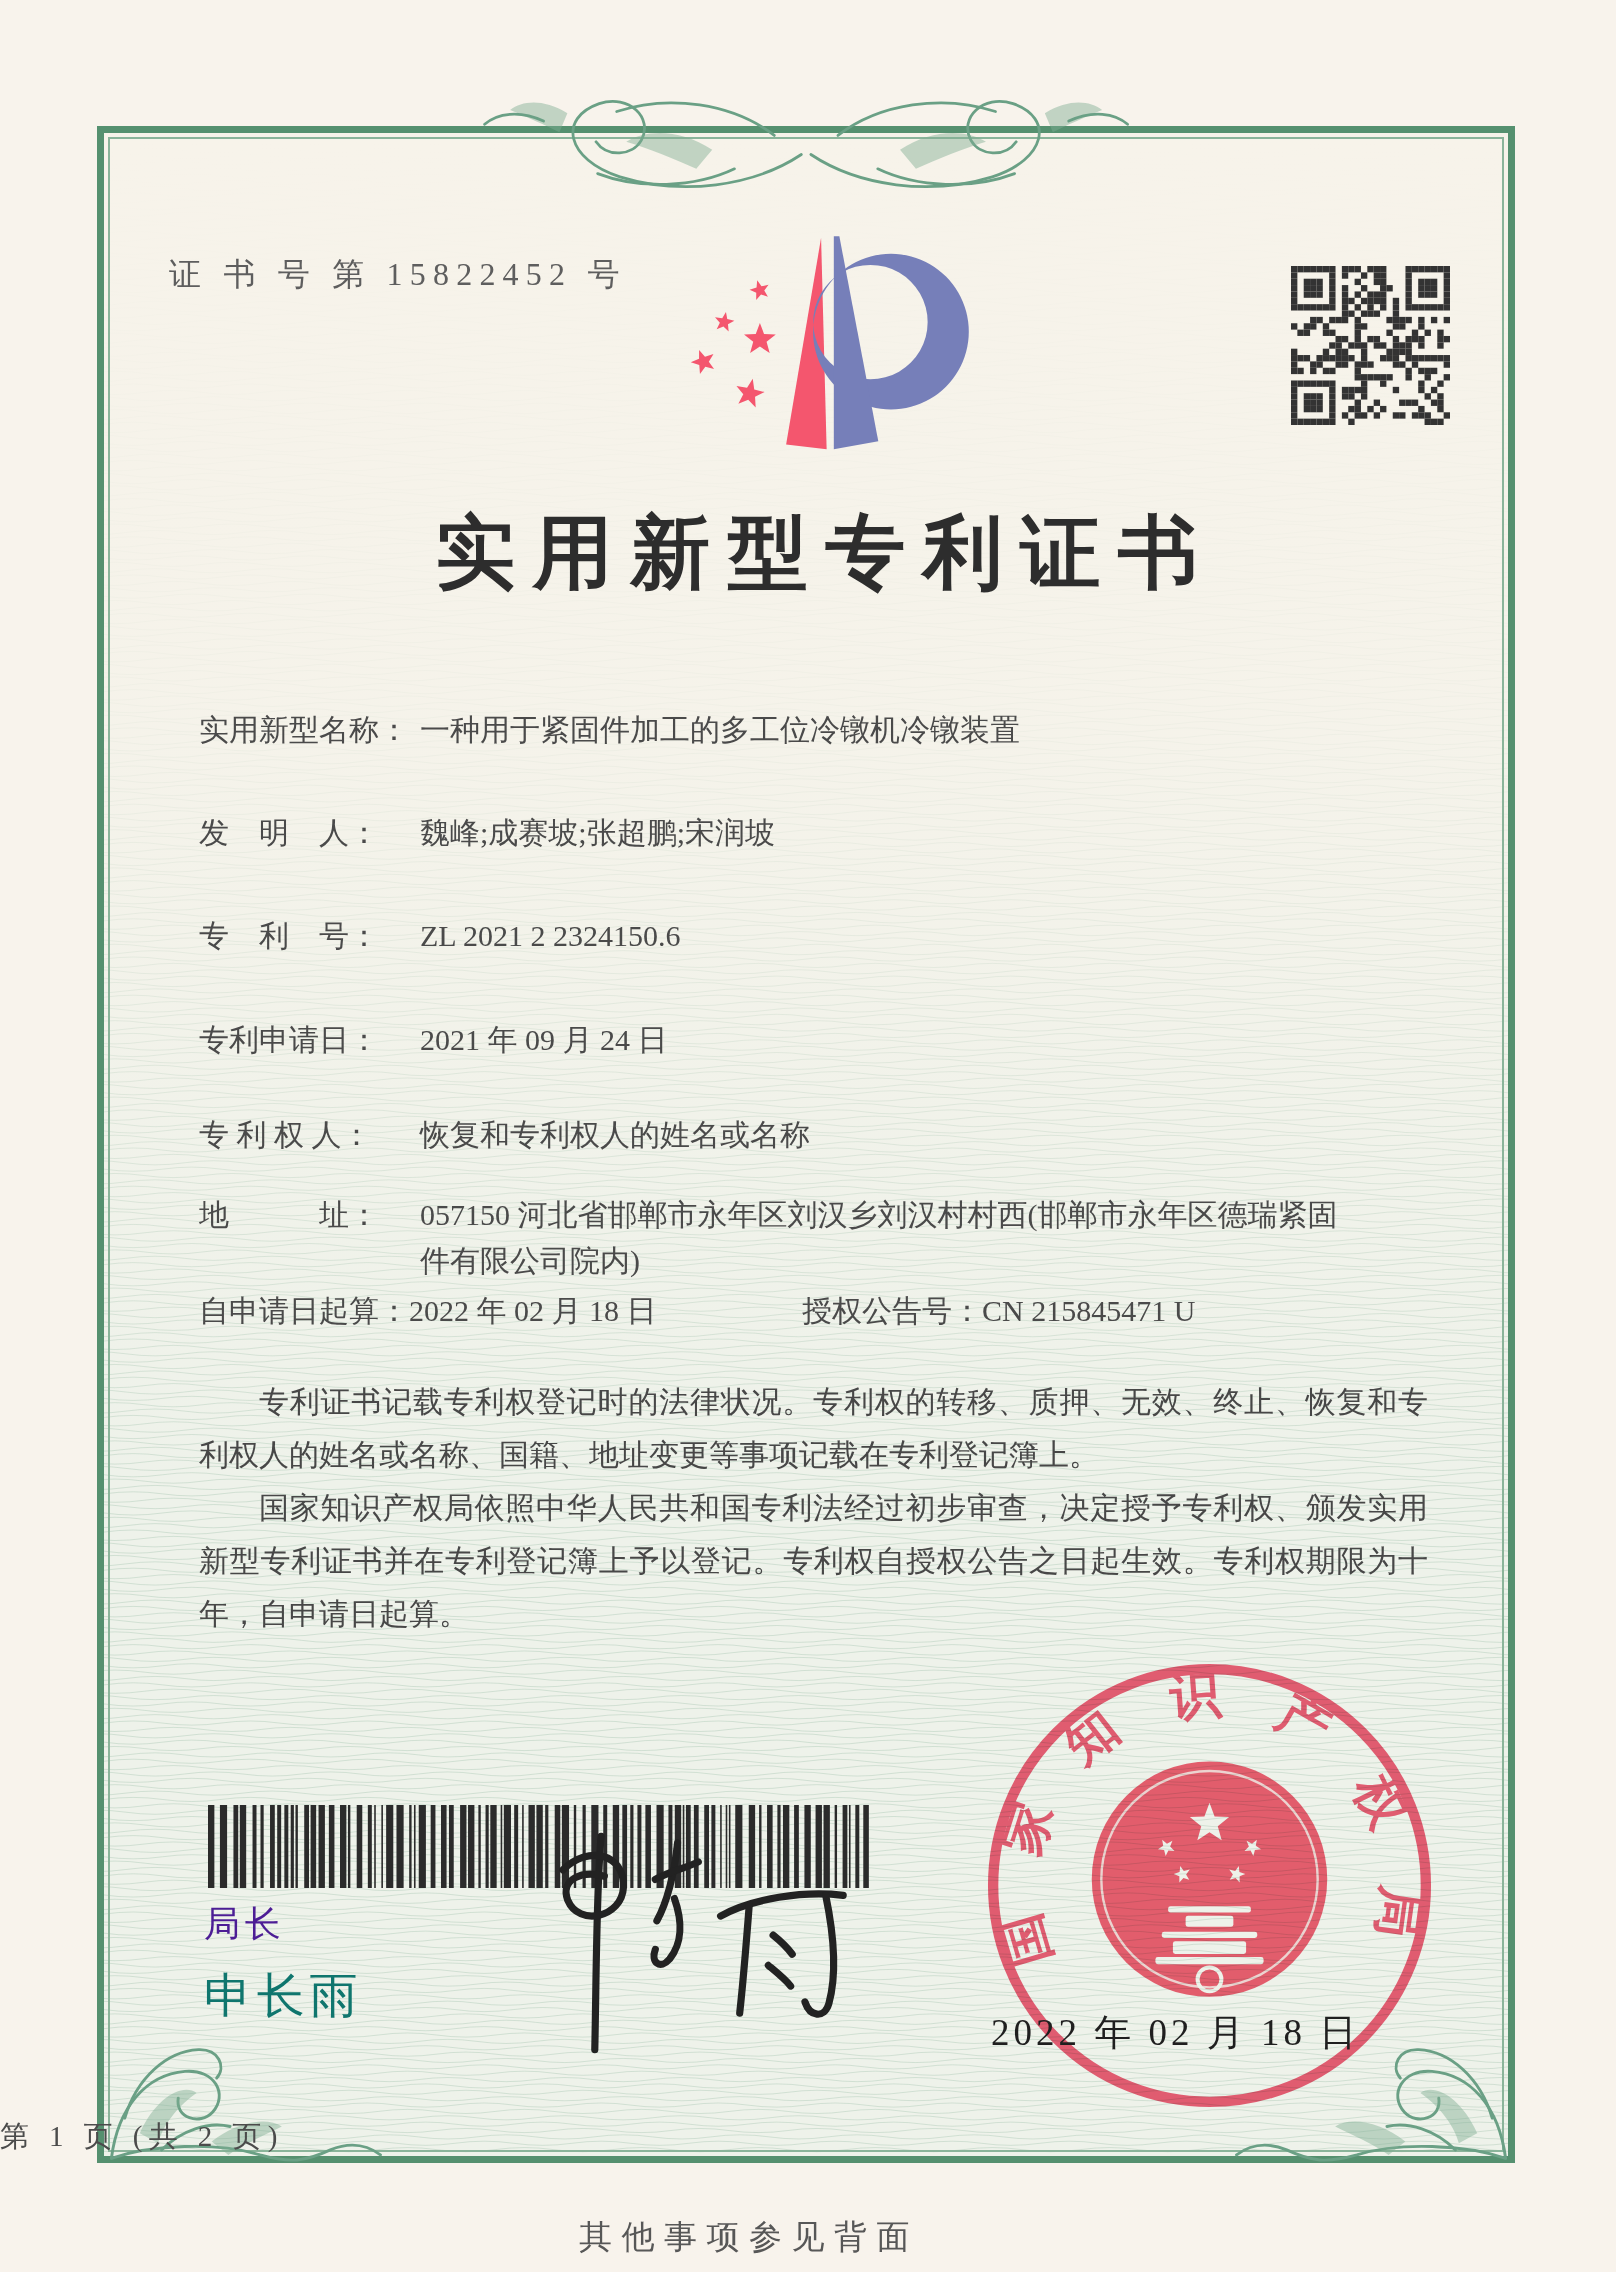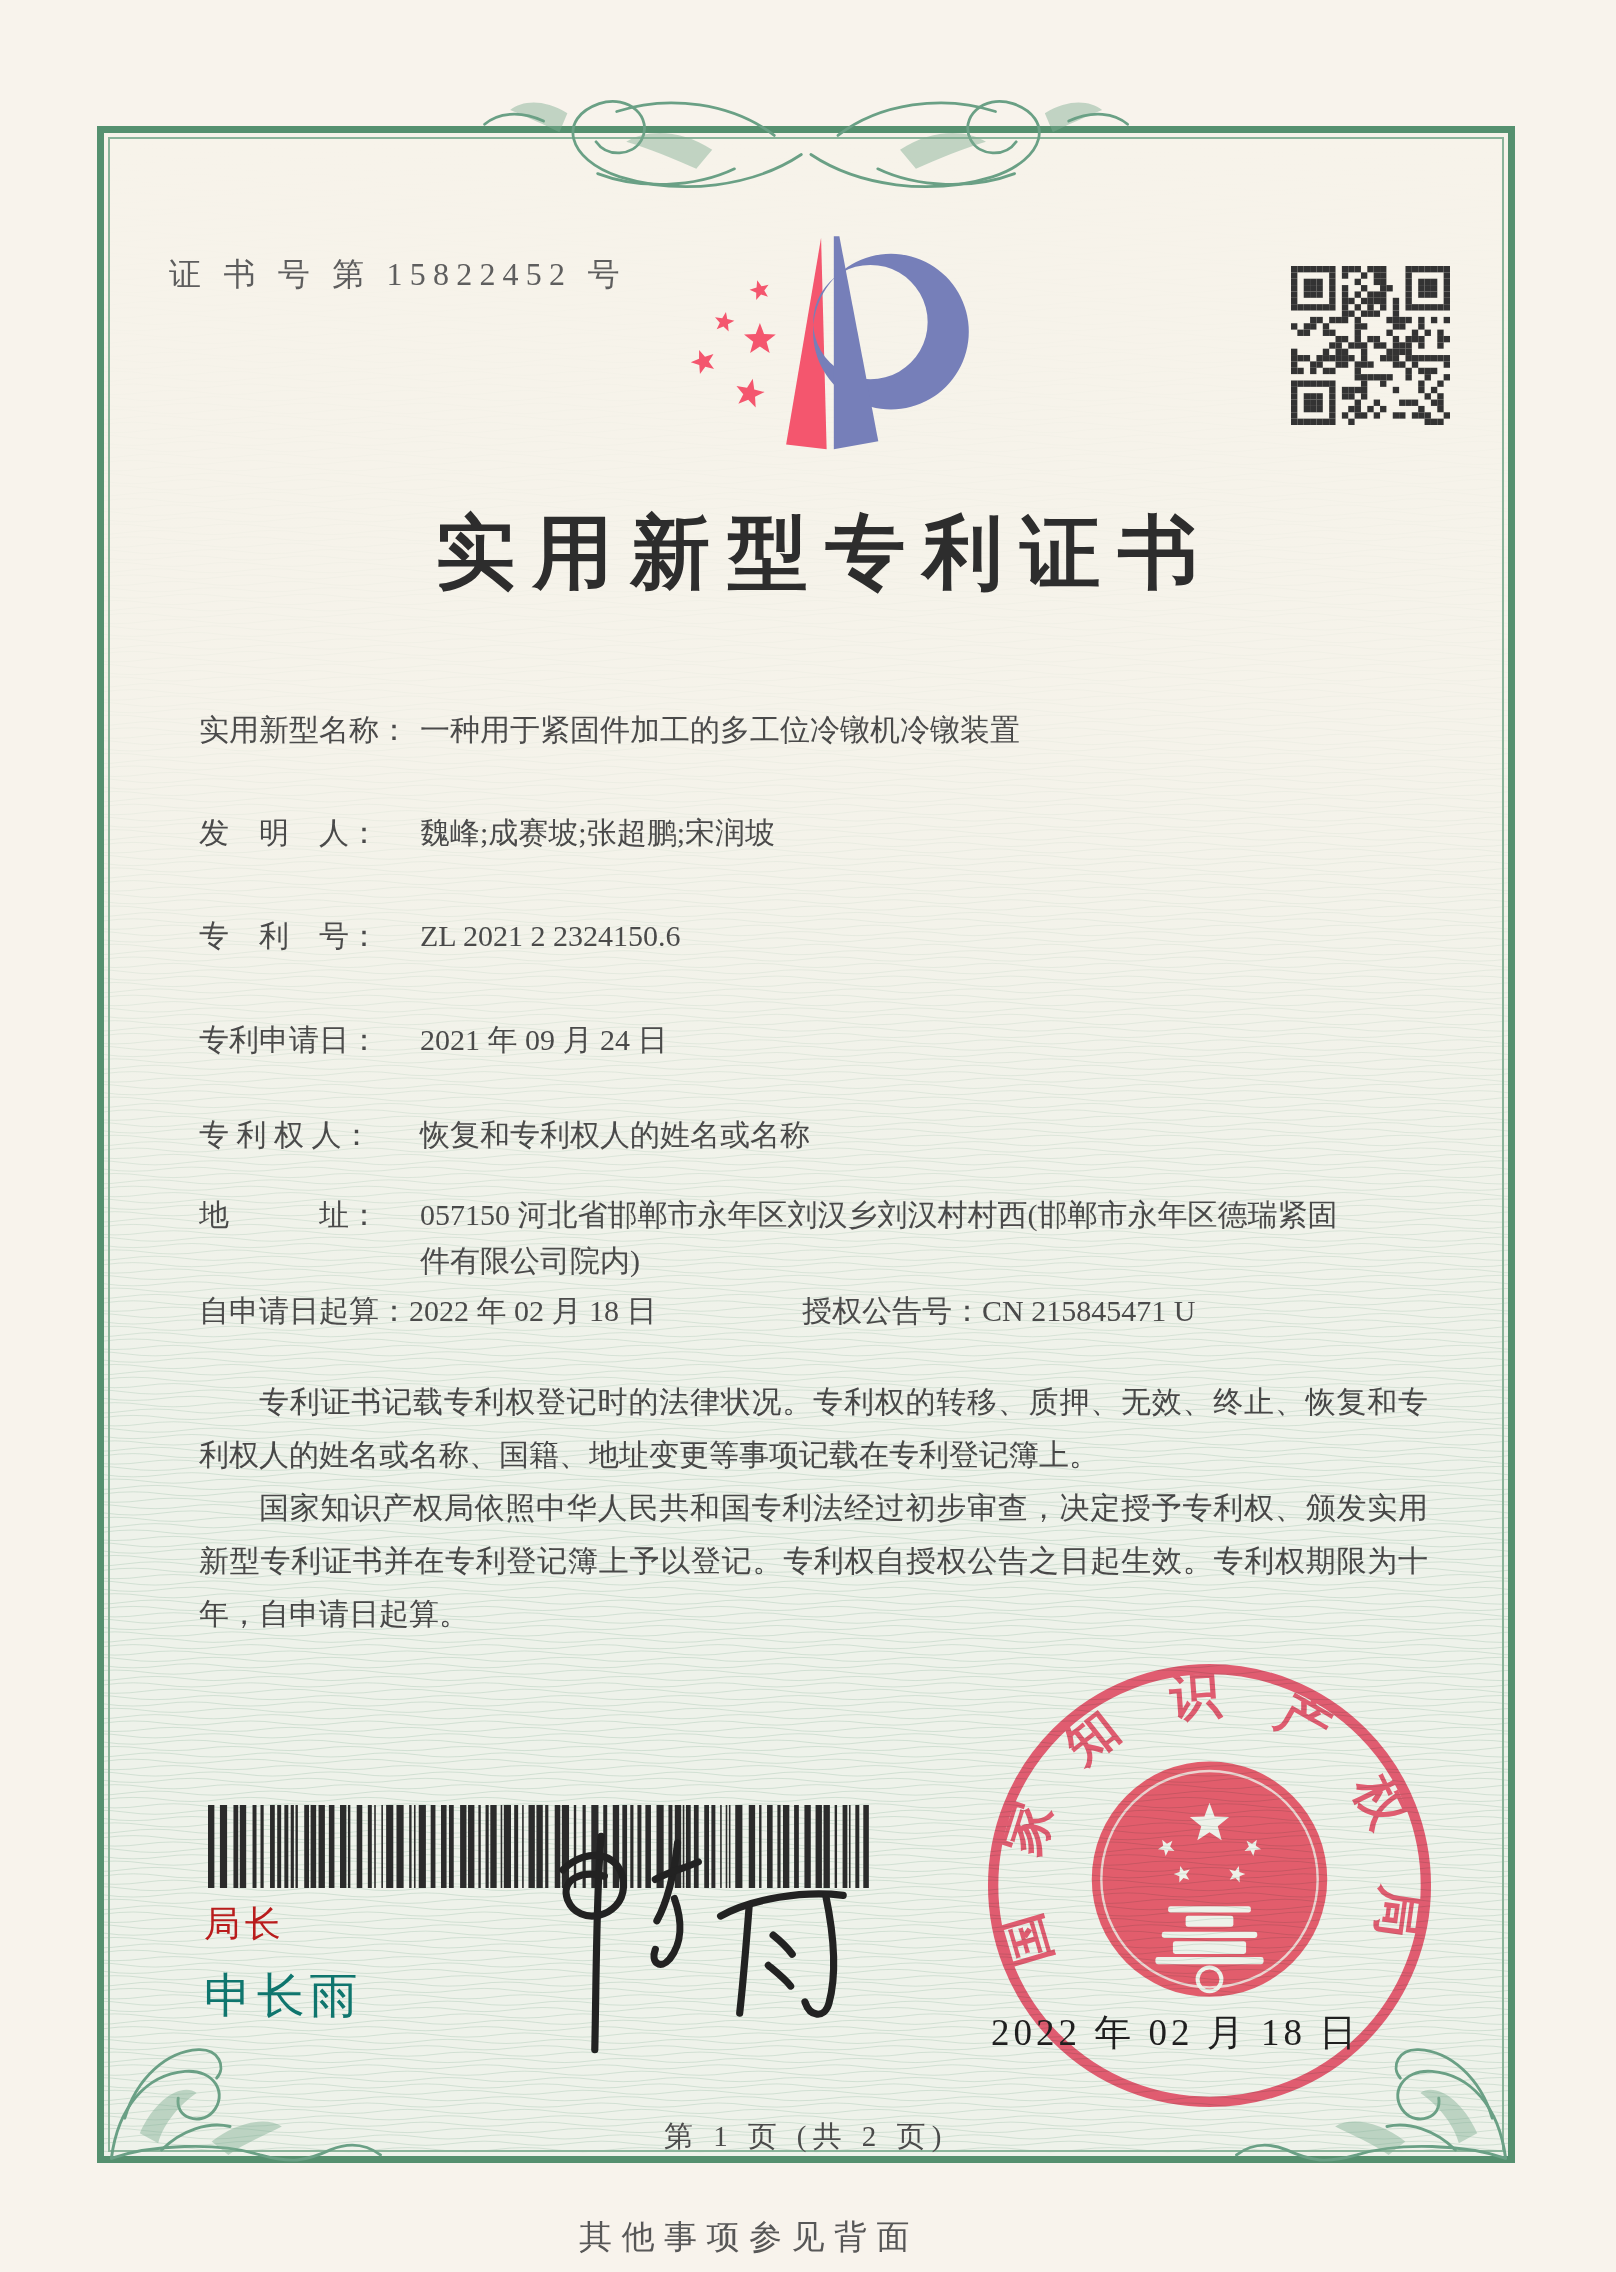--- a/index.html
+++ b/index.html
@@ -53,37 +53,37 @@
   .grant-no{position:absolute;left:802px;top:0;white-space:nowrap;}
   
   .paras{
     position:absolute;left:199px;top:1375px;width:1229px;
     font-size:30px;line-height:53px;color:#474747;text-align:justify;
   }
   .paras p{margin:0;text-indent:2em;}
   
   #barcode{position:absolute;left:208px;top:1805px;width:668px;height:83px;}
   #barcode rect{fill:#2b2b2b;}
-  .signer-title{position:absolute;left:204px;top:1900px;font-size:36px;color:#b91c1c;
+  .signer-title{position:absolute;left:204px;top:1900px;font-size:36px;color:#4c1d95;
     font-family:"Liberation Sans","DejaVu Sans",sans-serif;letter-spacing:4.8px;}
   .signer-name{position:absolute;left:204px;top:1964px;font-size:48px;color:#0f766e;
     font-family:"Liberation Sans","DejaVu Sans",sans-serif;letter-spacing:4.8px;}
   .signature{position:absolute;left:469px;top:1822px;width:414px;height:239px;}
   .signature path{stroke:#222;stroke-width:9;fill:none;stroke-linecap:round;stroke-linejoin:round;}
   .seal{position:absolute;left:947px;top:1623px;width:525px;height:525px;mix-blend-mode:multiply;opacity:.93;}
   .seal .ring{fill:none;stroke:#ef5570;stroke-width:13;}
   .seal-arc-text{fill:#ef5570;font-size:64px;font-weight:bold;font-family:"Liberation Serif","DejaVu Serif",serif;}
   .emblem{fill:#f2566c;}
   .emblem-w{fill:#ffffff;}
   .seal-date{
     position:absolute;left:991px;top:2008px;font-size:37px;color:#1f1f1f;
     letter-spacing:4px;z-index:5;
   }
   .page-info{
-    position:absolute;left:0;top:2117px;width:1612px;text-align:center;
+    position:absolute;left:0;top:2117px;width:1612px;
     font-size:29px;color:#4b4b4b;letter-spacing:6.4px;
   }
   .back-note{
     position:absolute;left:0;top:2215px;width:1498px;text-align:center;
     font-size:33px;color:#575757;letter-spacing:9.5px;
   }
 </style>
 </head>
 <body>
 

